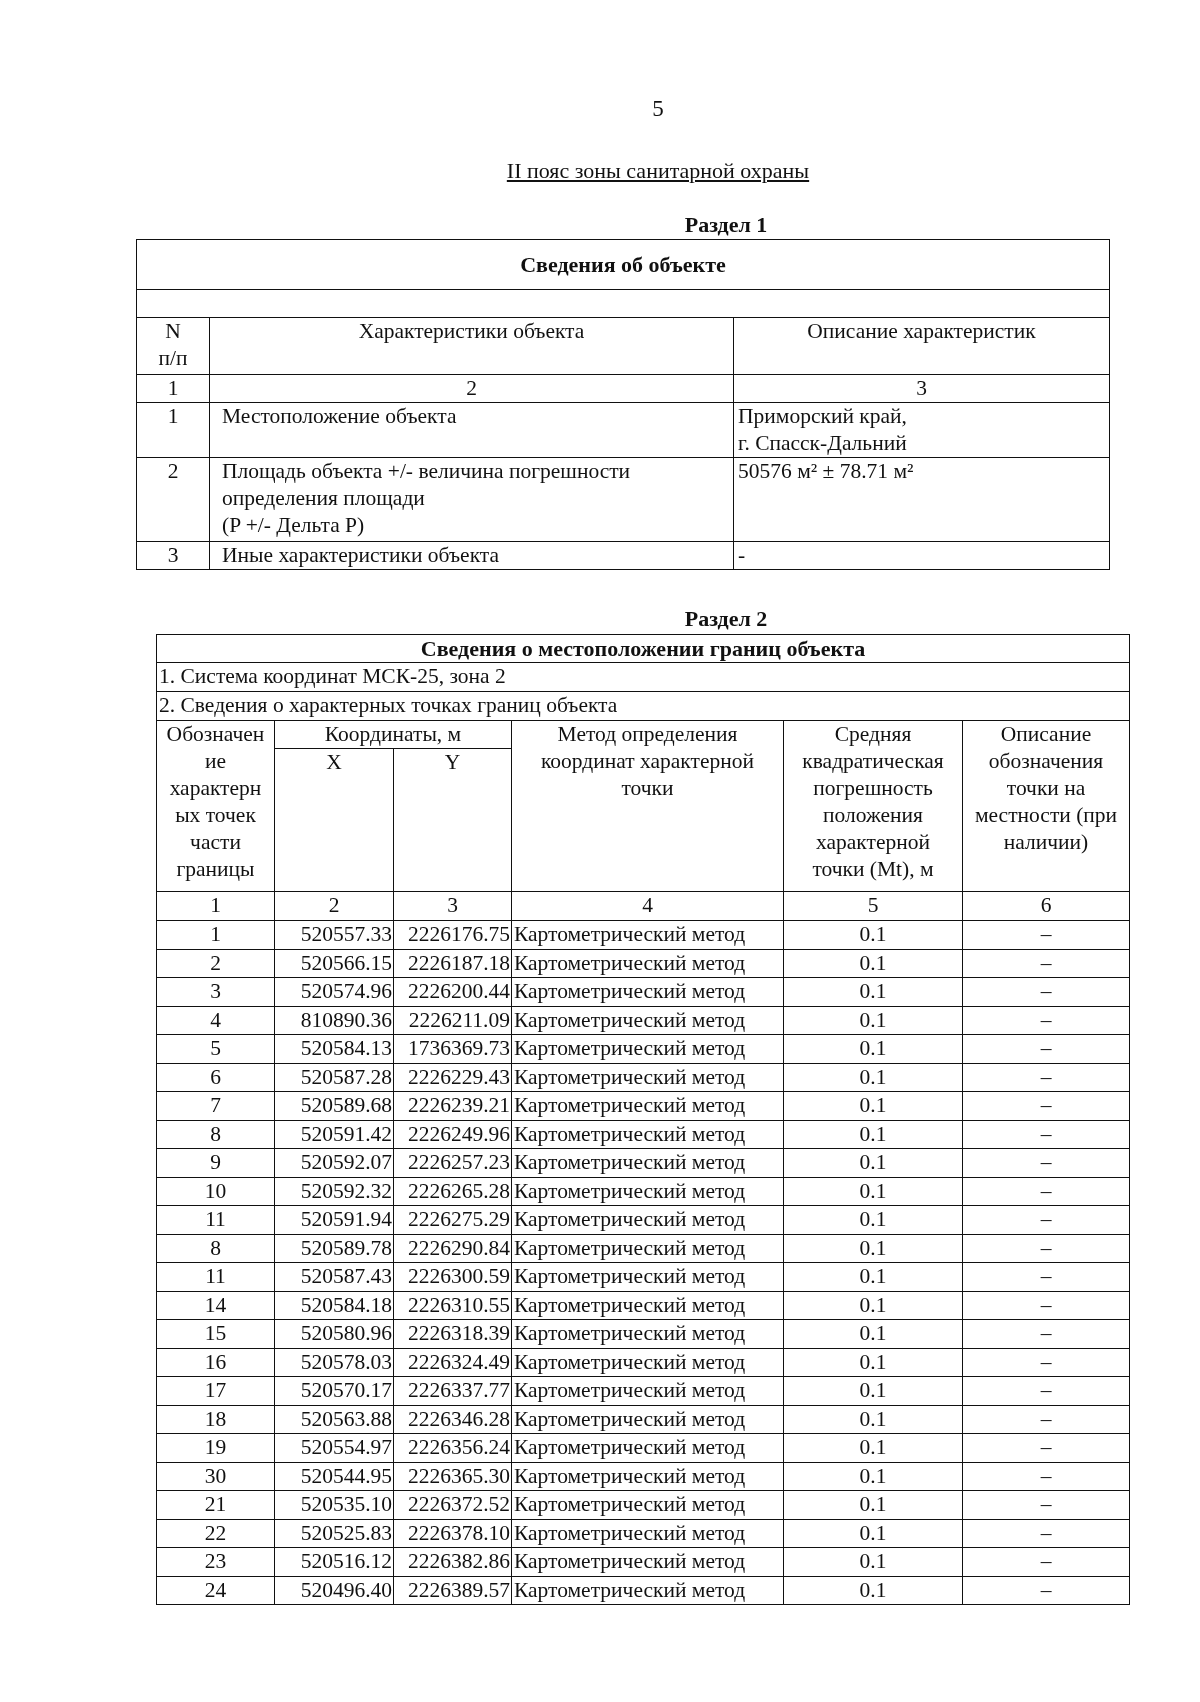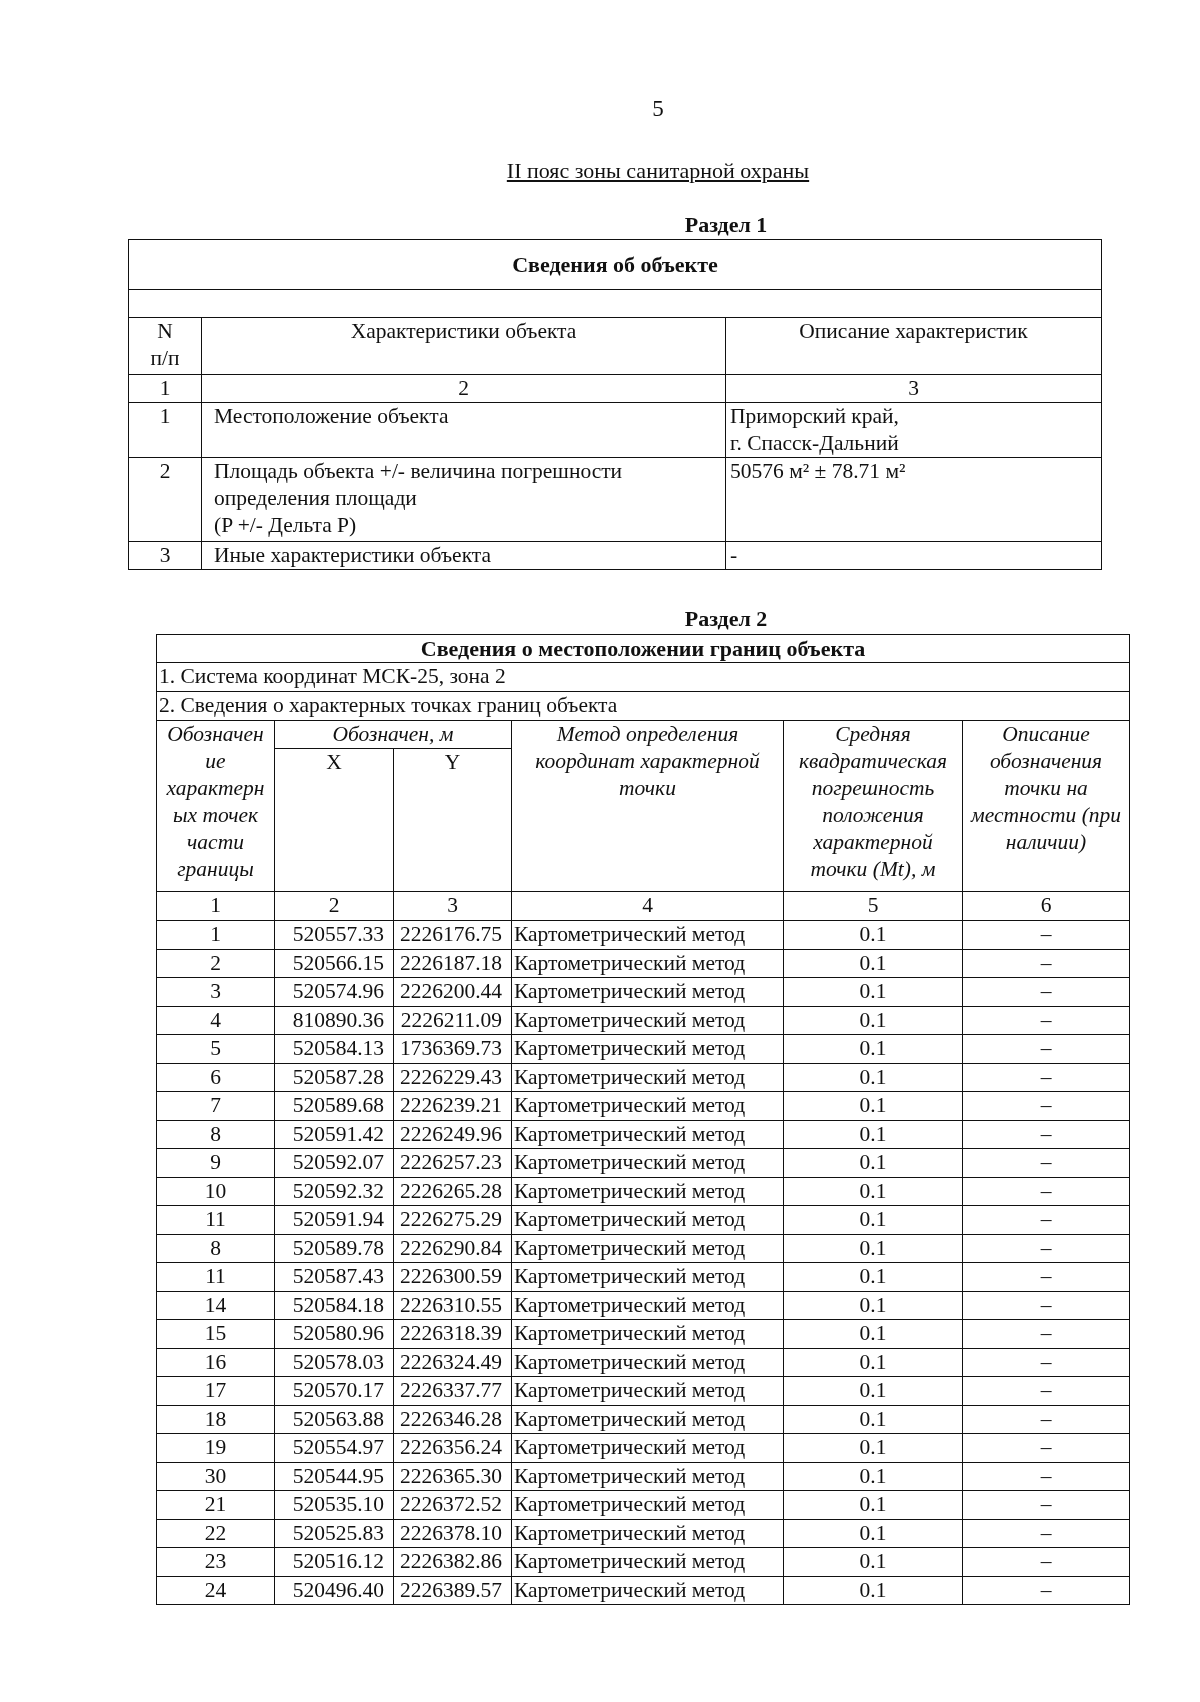--- a/index.html
+++ b/index.html
@@ -12,39 +12,39 @@
   .zone-title { left: 0; width: 1316px; top: 158px; text-align: center; font-size: 22px; text-decoration: underline; }
   .section-title { text-align: center; font-size: 22px; font-weight: bold; }
   .s1-title { left: 136px; width: 1180px; top: 212px; }
   .s2-title { left: 136px; width: 1180px; top: 606px; }
 
   table { border-collapse: collapse; table-layout: fixed; font-size: 21.5px; line-height: 27px; }
   td, th { border: 1.6px solid #111; padding: 0 4px; vertical-align: top; font-weight: normal; }
   .c { text-align: center; }
   .b { font-weight: bold; }
 
-  #t1 { left: 128px; top: 239px; width: 973px; }
+  #t1 { left: 136px; top: 239px; width: 973px; }
   #t1 .r-title td { height: 49px; vertical-align: middle; font-size: 22px; }
   #t1 .r-empty td { height: 27px; }
   #t1 .r-head td { height: 56px; }
   #t1 .r-num td { height: 27px; }
   #t1 .r1 td { height: 54px; }
   #t1 .r2 td { height: 83px; }
   #t1 .r3 td { height: 27px; }
   #t1 td.pl { padding-left: 12px; }
 
   #t2 { left: 136px; top: 634px; width: 973px; margin-left: 20px; }
   #t2 td { padding: 0 2px; }
   #t2 .r-title td { height: 27px; font-size: 22px; }
   #t2 .r-info td { height: 28px; }
-  #t2 .r-h1 td { height: 26px; font-style: italic; }
+  #t2 .r-h1 td { height: 26px; }
   #t2 .r-h2 td { height: 142px; }
   #t2 .r-num td { height: 28px; }
   #t2 .r-data td { height: 27.5px; white-space: nowrap; overflow: hidden; }
-  #t2 .coord { text-align: right; padding-right: 9px; }
+  #t2 .coord { text-align: right; padding-right: 1px; }
 </style>
 </head>
 <body>
 
 <div class="abs page-num">5</div>
 <div class="abs zone-title">II пояс зоны санитарной охраны</div>
 
 <div class="abs section-title s1-title">Раздел 1</div>
 
 <table class="abs" id="t1">
@@ -121,21 +121,21 @@
       </tr>
   <tr class="r-h1">
     <td rowspan="2" class="c">
       <div>Обозначен</div>
           <div>ие</div>
           <div>характерн</div>
           <div>ых точек</div>
           <div>части</div>
           <div>границы</div>
     </td>
-    <td colspan="2" class="c">Обозначен, м</td>
+    <td colspan="2" class="c">Координаты, м</td>
     <td rowspan="2" class="c">
       <div>Метод определения</div>
           <div>координат характерной</div>
           <div>точки</div>
     </td>
     <td rowspan="2" class="c">
       <div>Средняя</div>
           <div>квадратическая</div>
           <div>погрешность</div>
           <div>положения</div>

